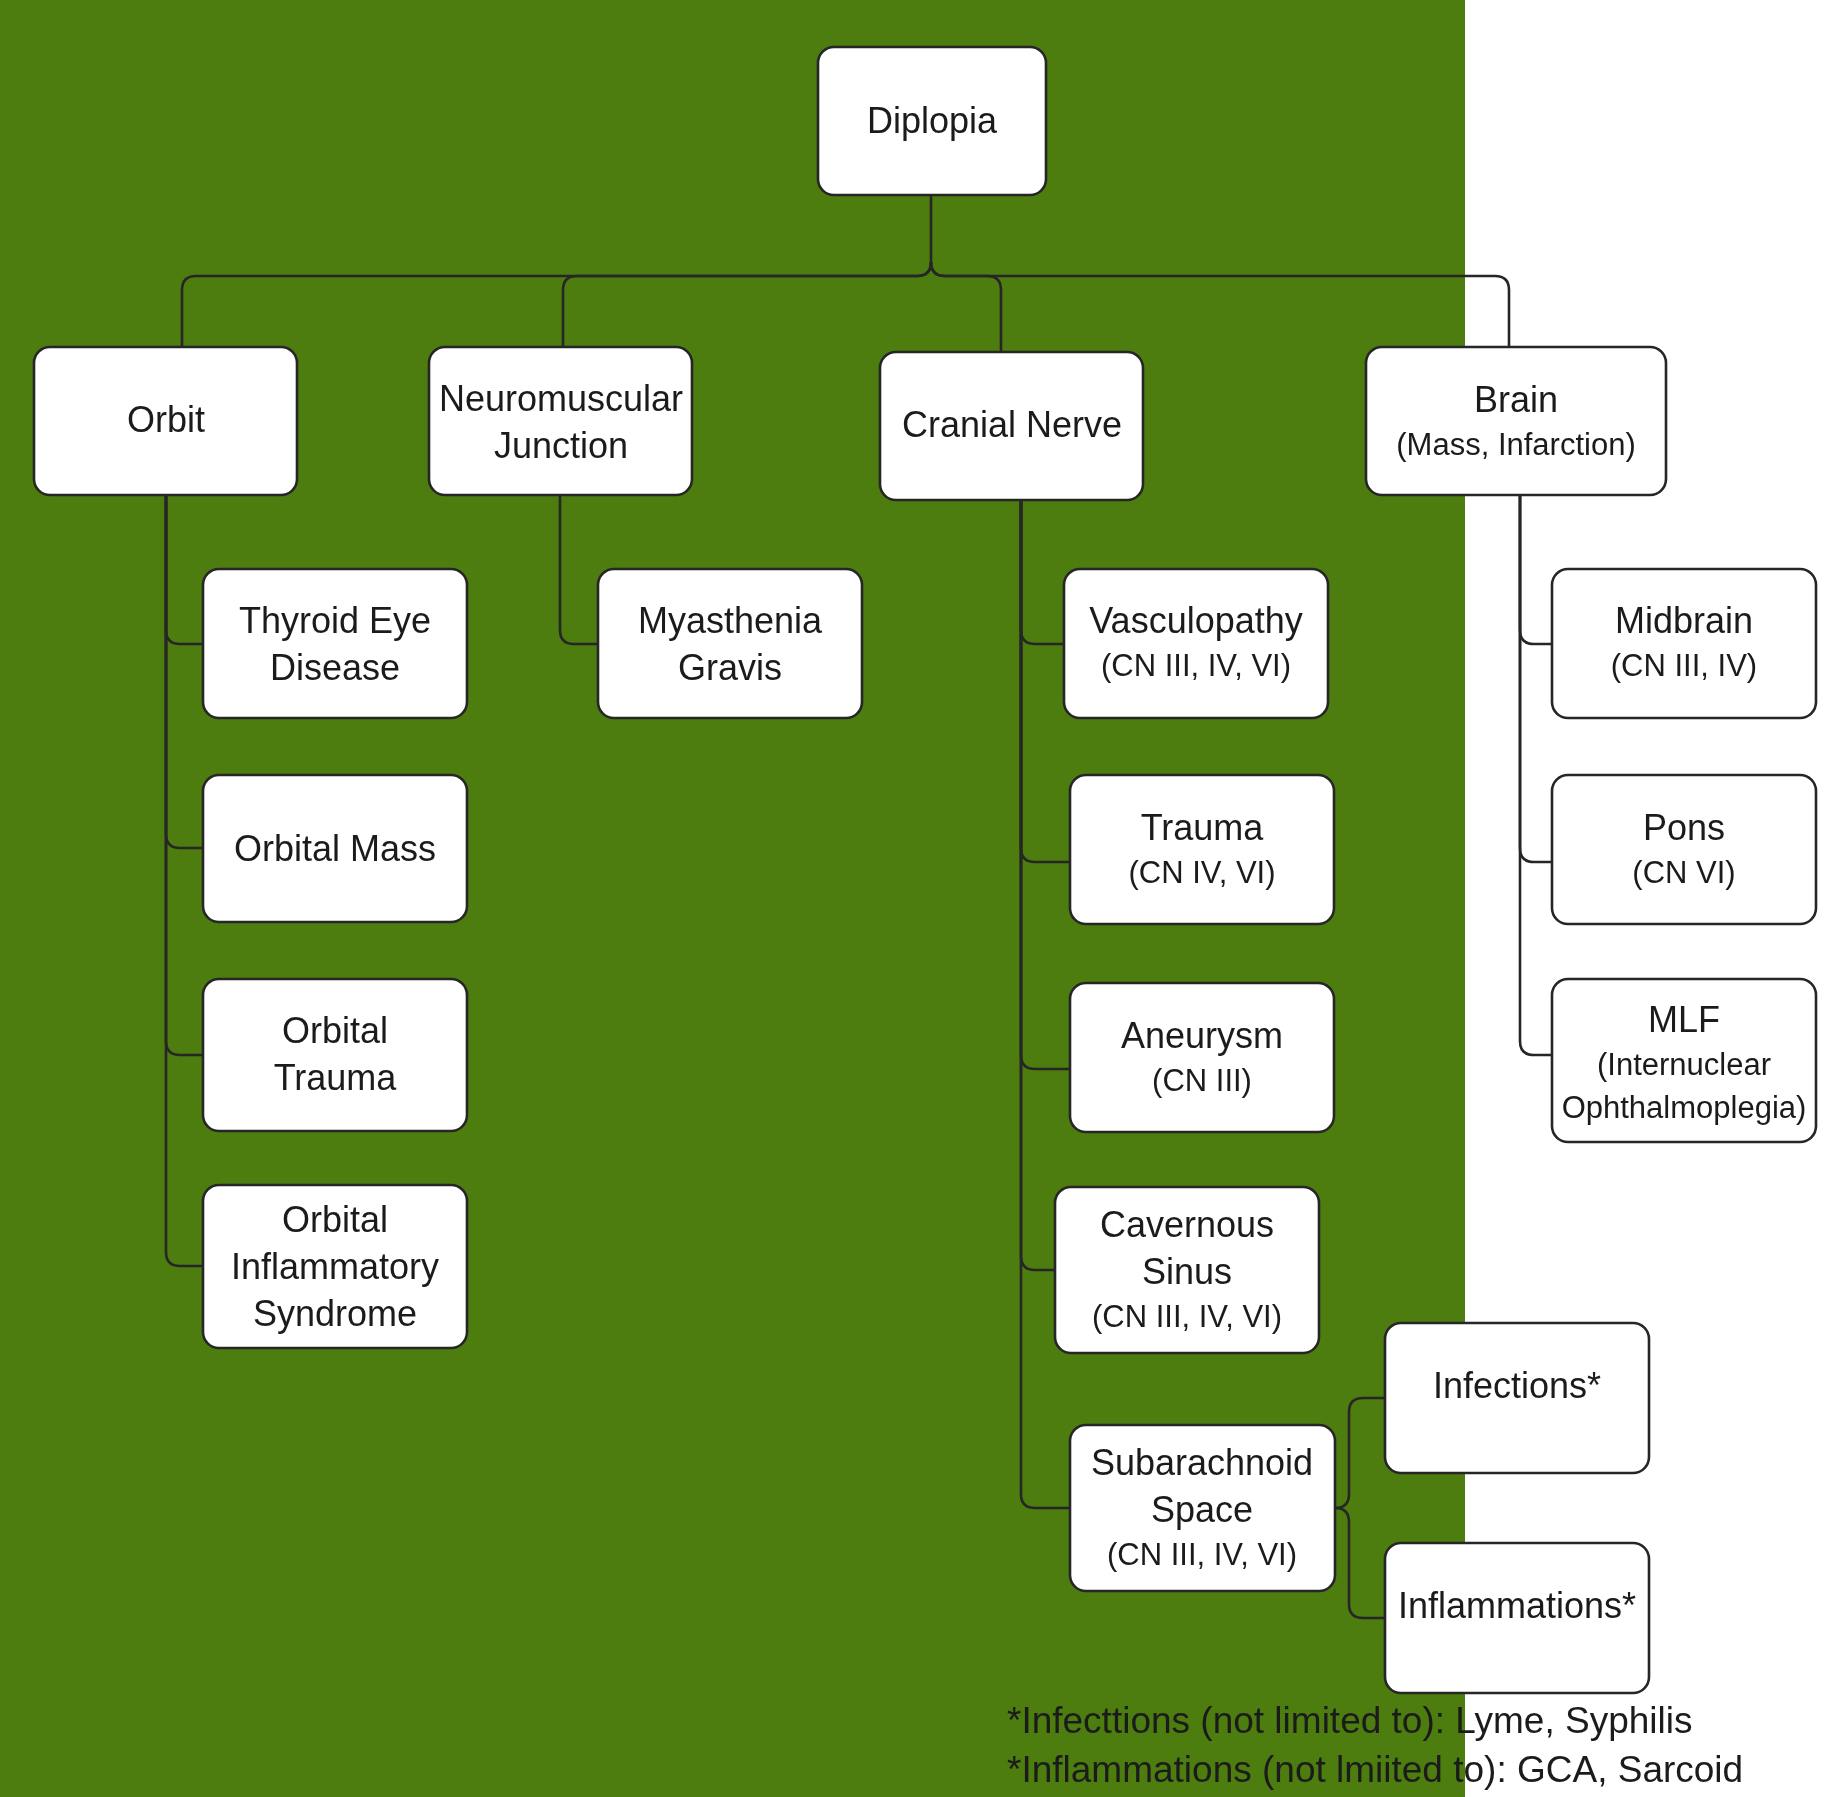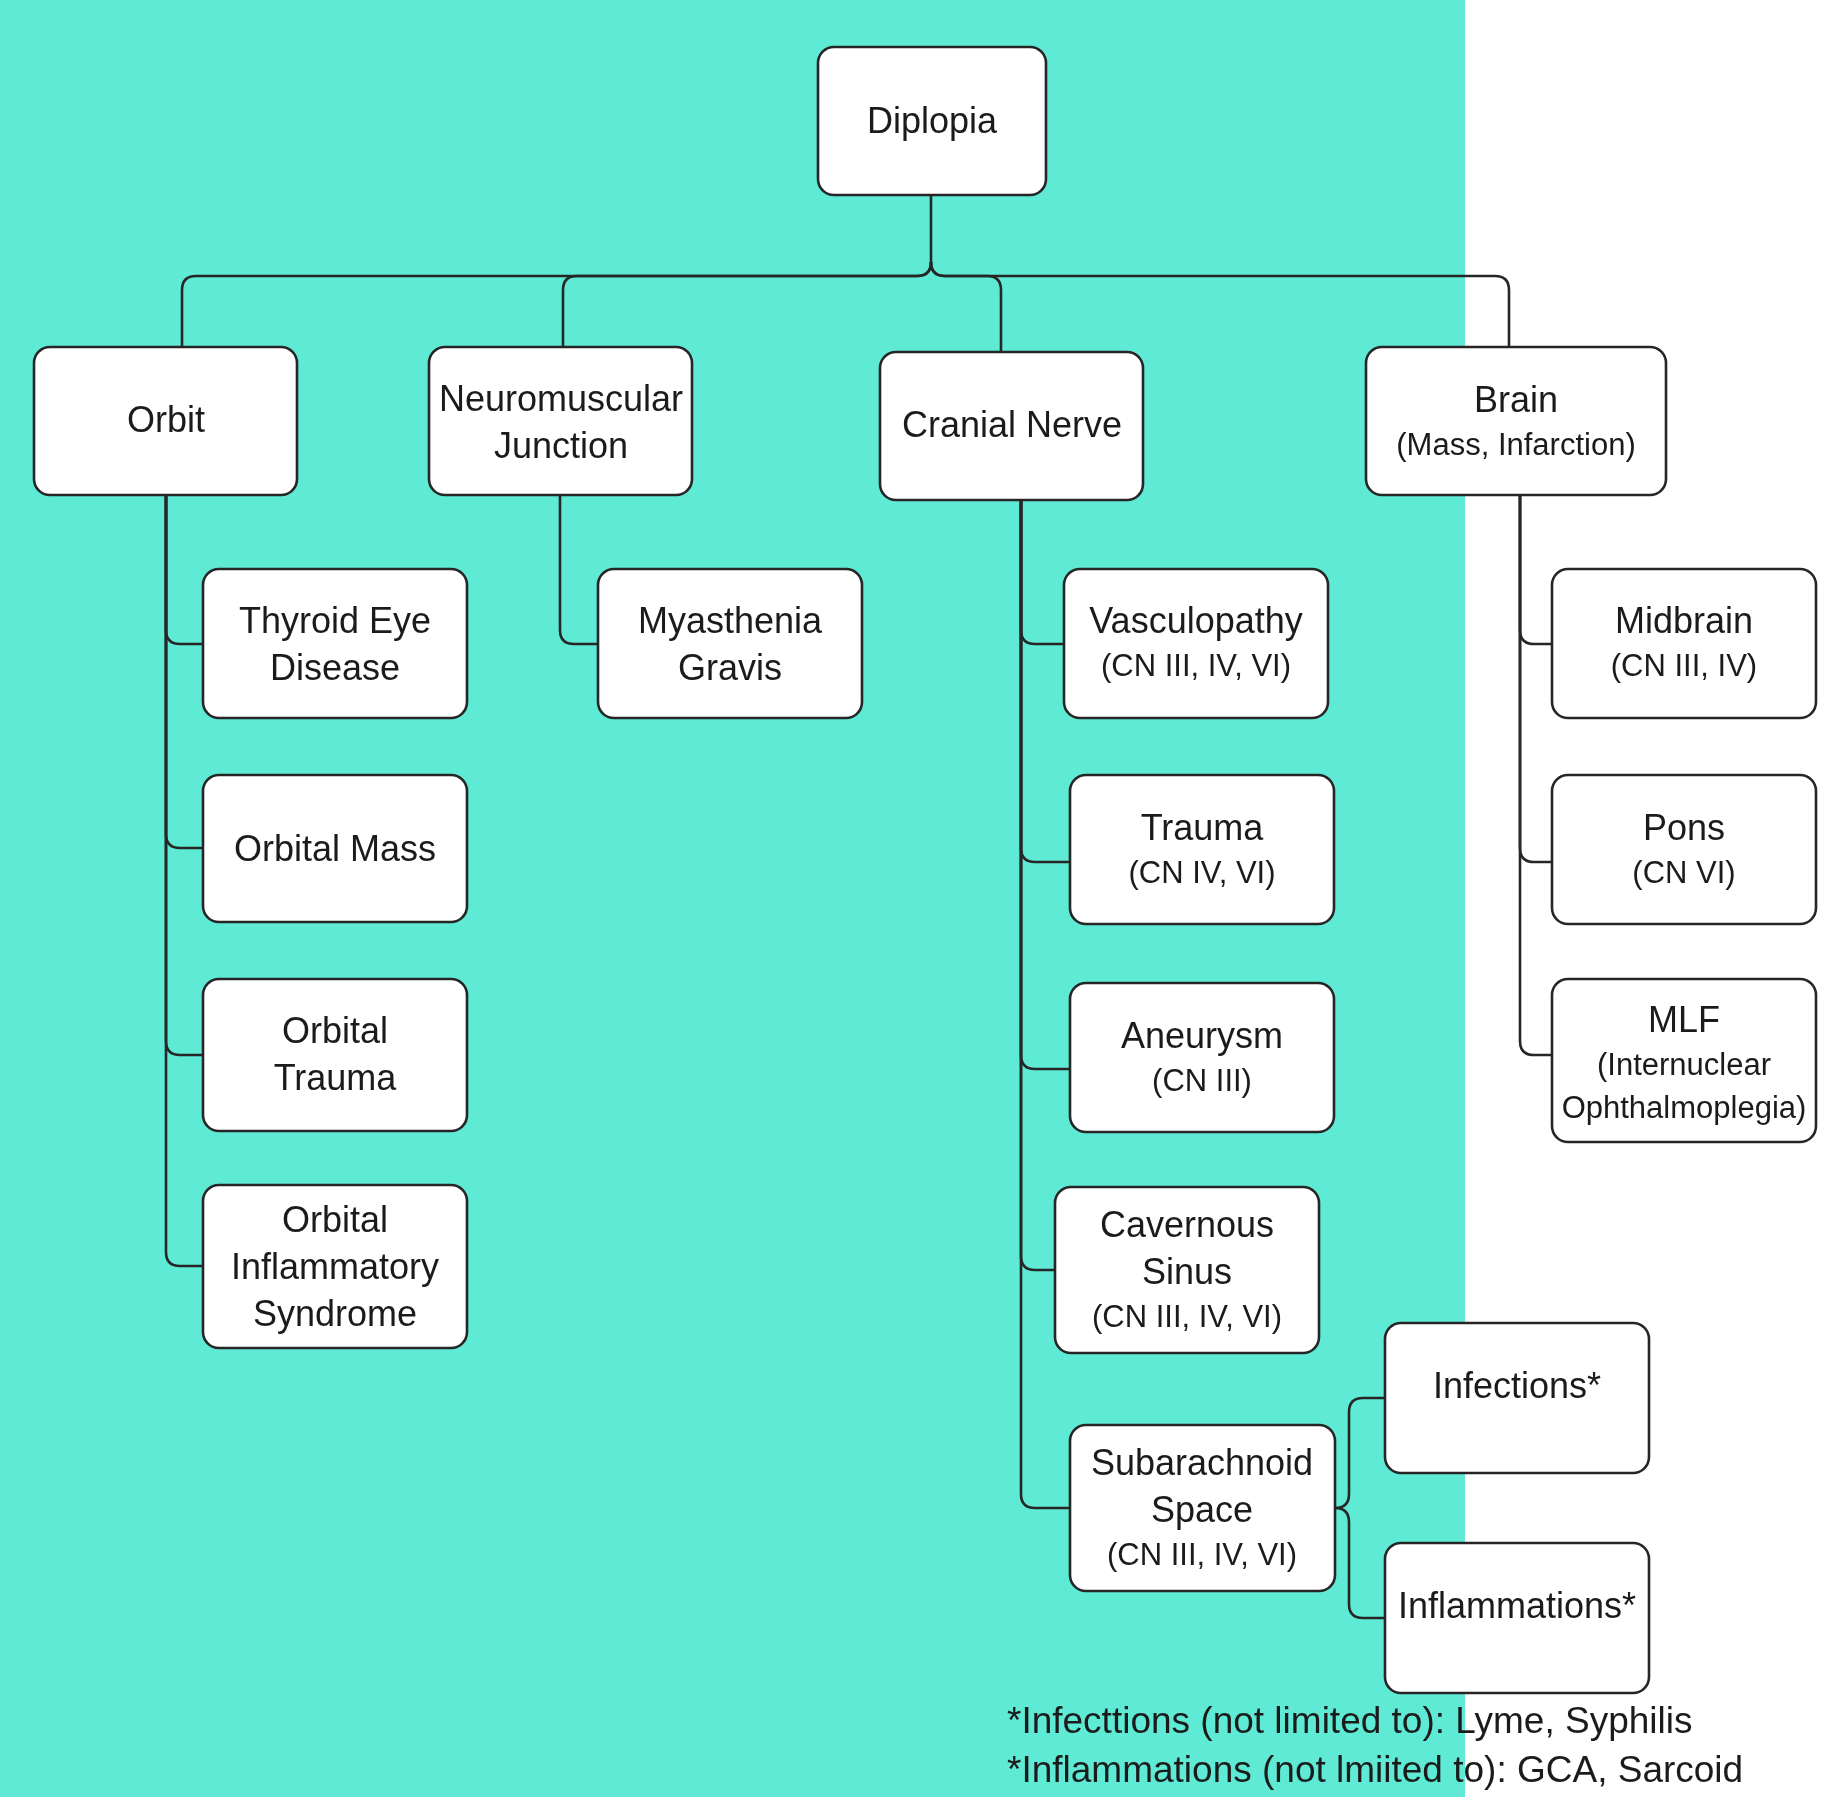--- a/index.html
+++ b/index.html
@@ -11,21 +11,21 @@
   body {
     font-family: "Liberation Sans", sans-serif;
     width: 1835px;
     height: 1797px;
     overflow: hidden;
   }
   #diagram-root {
     position: relative;
     width: 1465px;
     height: 1797px;
-    background: #5eead4;
+    background: #4d7c0f;
   }
   svg#flowchart {
     display: block;
     width: 1835px;
     height: 1797px;
   }
   .node-box {
     fill: #ffffff;
     stroke: #262626;
     stroke-width: 2.6;

